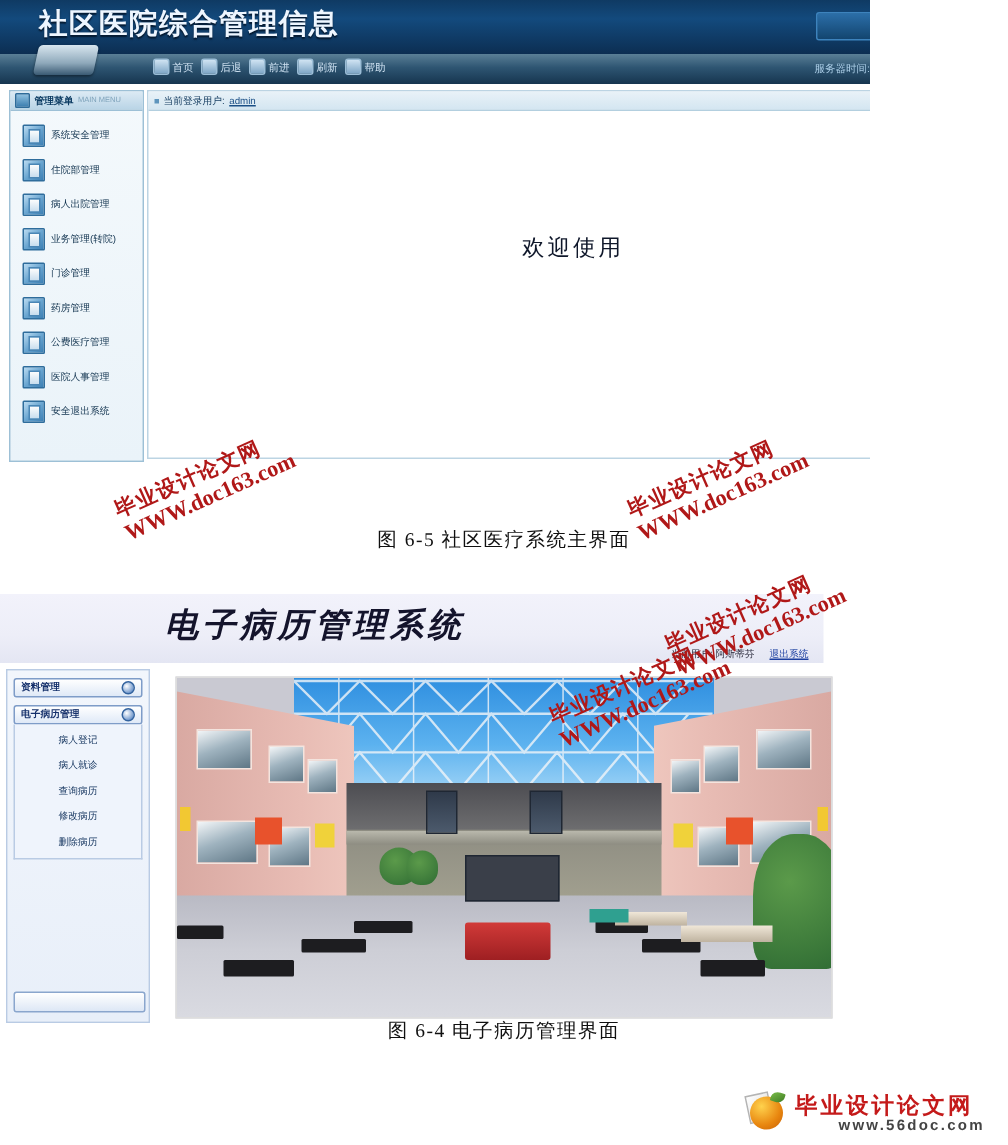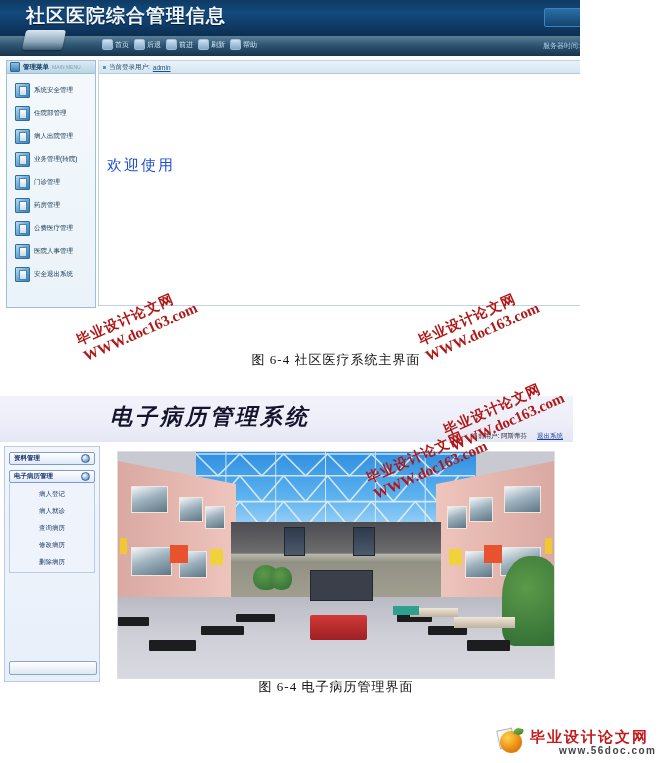--- a/index.html
+++ b/index.html
@@ -99,38 +99,37 @@
   .s1-main-bar{
     position:absolute;left:0;top:0;width:100%;height:13px;
     background:linear-gradient(180deg,#e9f2f8 0%,#d4e6f1 100%);
     border-bottom:1px solid #b3cfdf;display:flex;align-items:center;gap:3px;padding-left:4px;
     box-sizing:border-box;
   }
   .s1-dot{width:3px;height:3px;background:#5e95bd;flex:none;}
   .s1-main-bar-txt{font-size:6.5px;color:#123a5e;white-space:nowrap;}
   .s1-main-bar-user{font-size:6.5px;color:#1b4f86;text-decoration:underline;}
   .s1-welcome{
-    position:absolute;left:8px;top:95px;width:100%;
-    font-size:15px;color:#1d4ed8;letter-spacing:2px;
+    position:absolute;left:0;top:95px;width:100%;text-align:center;
+    font-size:15px;color:#0f172a;letter-spacing:2px;
   }
   
   .caption{
     position:absolute;width:672px;text-align:center;
     font-size:13px;color:#101010;letter-spacing:1px;
     font-family:"Liberation Serif","DejaVu Serif",serif;
   }
   #caption1{top:351px;}
   #caption2{top:678px;}
   
   .shot2{position:absolute;left:0;top:396px;width:672px;height:292px;overflow:hidden;background:#fff;}
   .s2-header{
     position:absolute;left:0;top:0;width:549px;height:46px;
     background:linear-gradient(180deg,#f2f2fb 0%,#edeef8 60%,#e4e6f3 100%);
     border-bottom:1px solid #c6cbe2;
-    padding-left:24px;
   }
   .s2-title{
     position:absolute;left:0;top:6px;width:420px;text-align:center;
     font-size:22px;font-weight:bold;color:#14142c;letter-spacing:3px;
     font-family:"Liberation Serif","DejaVu Serif",serif;font-style:italic;
   }
   .s2-userinfo{
     position:absolute;right:10px;top:36px;display:flex;align-items:center;gap:10px;
   }
   .s2-user-txt{font-size:6.5px;color:#2a2a3c;white-space:nowrap;}
@@ -351,21 +350,21 @@
         <span class="s1-dot"></span>
         <span class="s1-main-bar-txt">当前登录用户:</span>
         <span class="s1-main-bar-user">admin</span>
       </div>
       <div class="s1-welcome">欢迎使用</div>
     </div>
 
   </div>
 </div>
 
-<div class="caption" id="caption1">图 6-4  社区医疗系统主界面</div>
+<div class="caption" id="caption1">图 6-5  社区医疗系统主界面</div>
 
 <div class="shot2">
 
   <div class="s2-header">
     <div class="s2-title">电子病历管理系统</div>
     <div class="s2-userinfo">
       <span class="s2-user-txt">当前用户: 阿斯蒂芬</span>
       <span class="s2-logout-link">退出系统</span>
     </div>
   </div>

